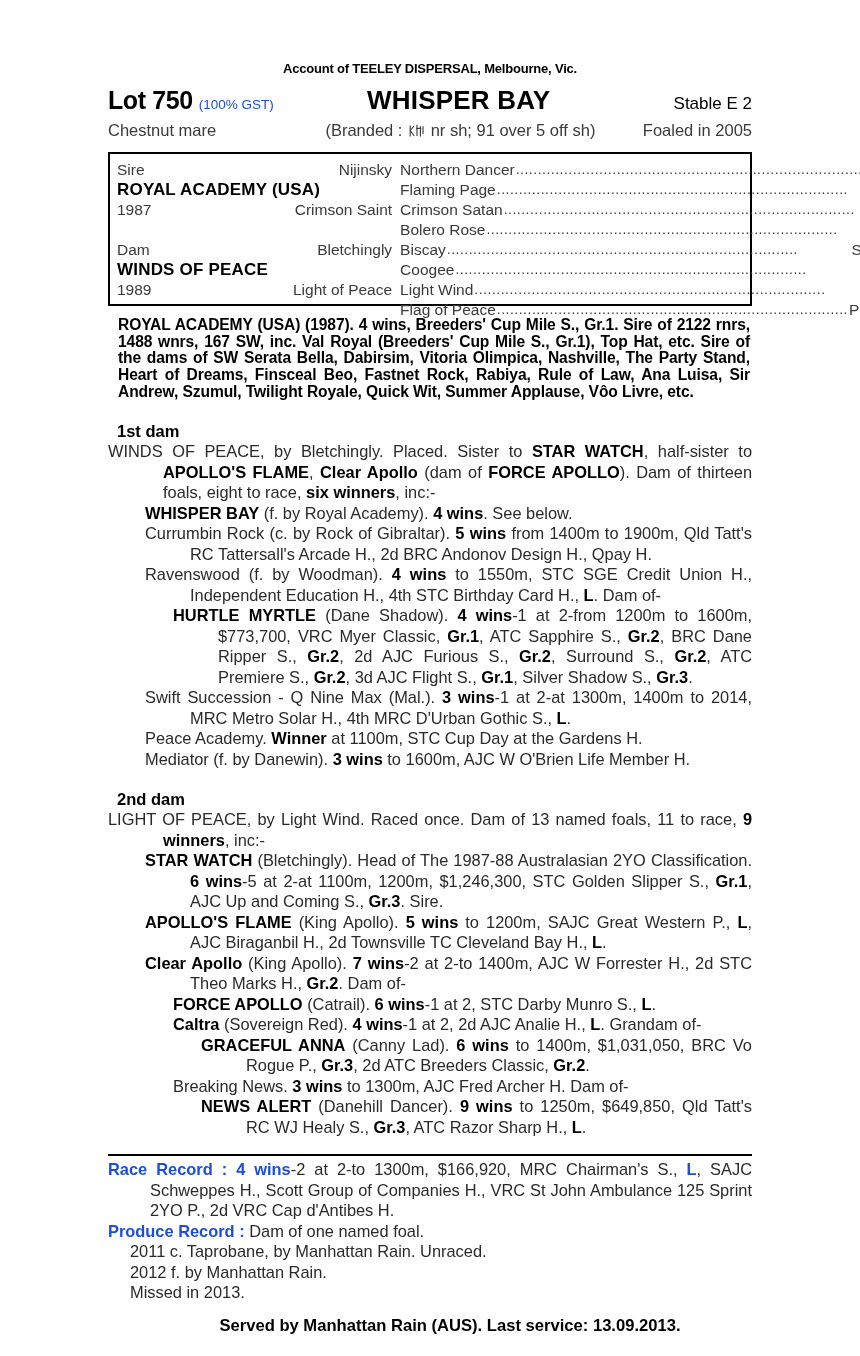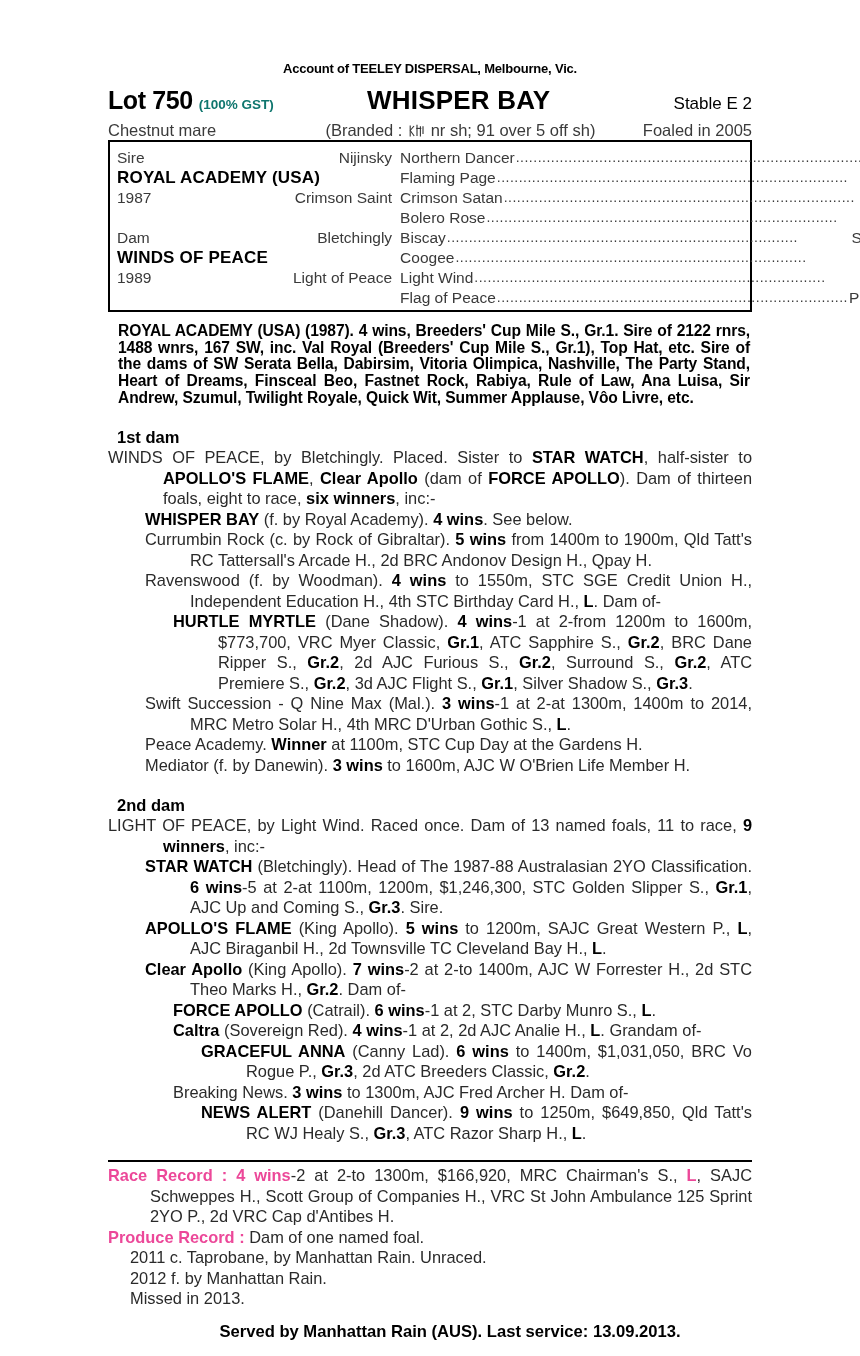--- a/index.html
+++ b/index.html
@@ -43,22 +43,21 @@
     white-space: nowrap;
   }
   .lot-number {
     font-weight: bold;
     font-size: 25px;
     letter-spacing: -0.4px;
   }
   .gst {
     font-size: 13.5px;
     margin-left: 6px;
-    color: #0f766e;
-    font-weight: bold;
+    color: #1d4ed8;
   }
   .horse-name {
     font-weight: bold;
     font-size: 26px;
     letter-spacing: 0.2px;
     flex: 1;
     text-align: center;
     margin-left: -30px;
   }
   .stable {
@@ -86,24 +85,24 @@
     width: 17px;
     height: 14px;
     vertical-align: -2px;
     margin: 0 1px;
   }
   .brand-mark svg { display: block; }
   .desc-foaled { white-space: nowrap; text-align: right; }
 
   
   .ped-box {
-    margin-top: 0;
+    margin-top: 12px;
     border: 2px solid #000;
     display: flex;
-    height: 172px;
+    height: 154px;
     box-sizing: border-box;
     position: relative;
   }
   .ped-col-left {
     width: 392px;
     padding: 6px 0 0 7px;
     box-sizing: border-box;
     position: relative;
   }
   .ped-divider {
@@ -200,21 +199,21 @@
     margin: 17px 0 3px 0;
   }
   .rec {
     font-size: 16.4px;
     line-height: 20.5px;
     color: #2a2a2a;
   }
   .rec p { margin: 0; text-align: justify; }
   .rec p.hangrec { padding-left: 42px; text-indent: -42px; }
   .rec p.plain { text-align: left; padding-left: 22px; }
-  .rec b { color: #ec4899; }
+  .rec b { color: #1d4ed8; }
   .served {
     text-align: center;
     font-weight: bold;
     font-size: 16.6px;
     margin-top: 13px;
     padding-left: 40px;
   }
 </style>
 </head>
 <body>

